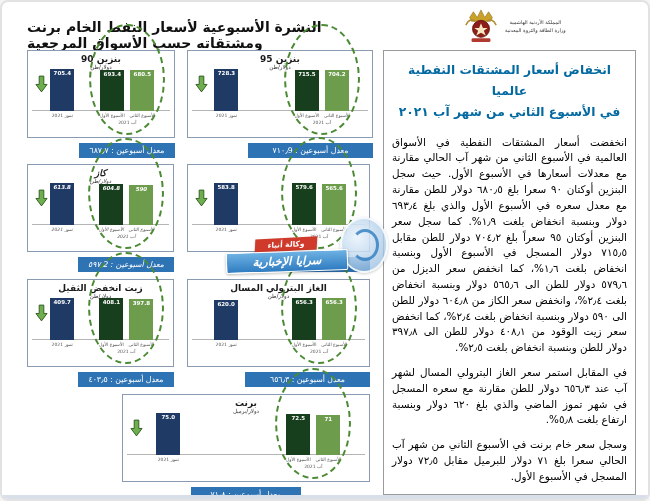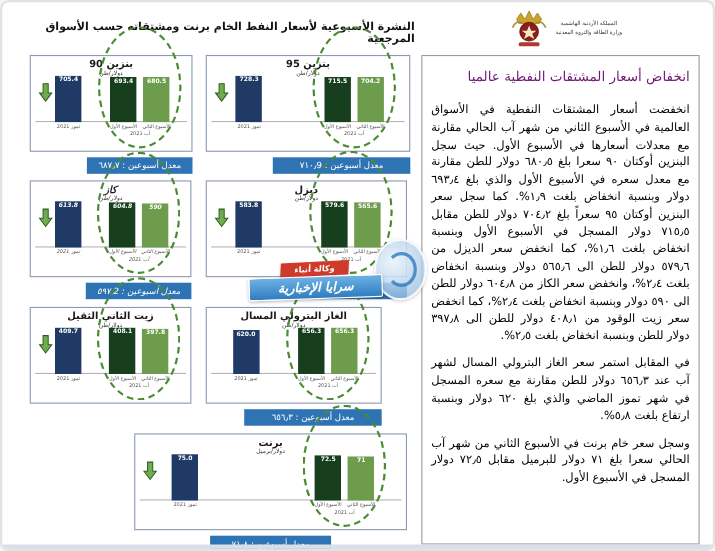--- a/index.html
+++ b/index.html
@@ -2,42 +2,42 @@
 <html lang="ar" dir="rtl"><head>
 <meta charset="utf-8">
 <style>
   html,body{margin:0;padding:0;background:#f4f4f4;}
   .page{position:relative;width:650px;height:501px;background:#ffffff;
         border:2px solid #e2e2e2;border-radius:8px;box-sizing:border-box;
         font-family:"DejaVu Sans",sans-serif;direction:rtl;overflow:hidden;margin:0 auto;}
   .bottom-edge{position:absolute;left:0;right:0;bottom:0;height:4px;background:#d9dfe9;}
 
   
-  .doc-title{position:absolute;top:17px;left:25px;width:350px;text-align:right;
-             font-size:10px;font-weight:bold;color:#111;}
+  .doc-title{position:absolute;top:17px;left:25px;width:350px;text-align:left;
+             font-size:14px;font-weight:bold;color:#111;}
   .letterhead{position:absolute;top:6px;left:460px;width:178px;display:flex;
               flex-direction:row;align-items:center;justify-content:flex-end;gap:5px;direction:rtl;}
   .lh-text{display:flex;flex-direction:column;gap:2px;text-align:center;color:#333;}
   .lh-text div{font-size:5px;line-height:1.3;}
 
   
   .article{position:absolute;top:48px;right:12px;width:253px;height:445px;
            border:1px solid #9b9b9b;box-sizing:border-box;padding:9px 8px 6px 8px;background:#fff;}
-  .a-head{font-size:12.3px;font-weight:normal;line-height:1.7;color:#701a75;margin-bottom:12px;}
+  .a-head{font-size:12.3px;font-weight:bold;text-align:center;line-height:1.7;color:#0369a1;margin-bottom:12px;}
   .article p{font-size:10.4px;line-height:1.52;text-align:justify;color:#000;margin:0 0 9px 0;}
 
   
   .charts-area{position:absolute;left:14px;top:44px;width:362px;height:455px;direction:ltr;}
   .chart-block{position:absolute;}
   .pos-g90   {left:11px; top:4px;  width:148px;border-radius:32px;}
   .pos-g95   {left:171px;top:4px;  width:186px;}
   .pos-kaz   {left:11px; top:118px;width:147px;font-style:italic;}
   .pos-diesel{left:171px;top:118px;width:183px;}
   .pos-fuel  {left:11px; top:233px;width:147px;}
-  .pos-lpg   {left:171px;top:233px;width:160px;}
+  .pos-lpg   {left:171px;top:233px;width:183px;}
   .pos-brent {left:106px;top:348px;width:248px;}
 
   .card{position:relative;height:88px;background:#fff;border:1px solid #8a9ab0;box-sizing:border-box;}
   .c-head{position:absolute;top:3px;left:0;right:0;text-align:center;z-index:2;}
   .c-title{font-size:9px;font-weight:bold;color:#1a1a1a;}
   .c-unit{font-size:5.5px;color:#333;}
   .arrow{position:absolute;left:7px;top:24px;z-index:2;line-height:0;}
   .axis{position:absolute;left:4px;right:4px;bottom:26px;border-top:1px solid #b5b5b5;}
   .bars{position:absolute;left:8px;right:8px;bottom:26px;height:44px;
         display:flex;align-items:flex-end;}
@@ -214,24 +214,20 @@
           </div>
           <div class="xlab month" style="top:100%;margin-top:9px;">آب 2021</div>
         </div>
       </div>
     </div>
     <div class="avg">معدل أسبوعين : ٥٩٧٫2</div>
   </div>
 
   <div class="chart-block pos-diesel">
     <div class="card">
-      <div class="c-head">
-        <div class="c-title">ديزل</div>
-        <div class="c-unit">دولار/طن</div>
-      </div>
       <span class="arrow">
         <svg width="13" height="18" viewBox="0 0 14 19">
           <path d="M4.5 1 h5 v9 h3.5 L7 18 L1 10 h3.5 Z" fill="#6fae4e" stroke="#2f5b1f" stroke-width="1"></path>
         </svg>
       </span>
       <div class="axis"></div>
       <div class="bars">
         <div class="bwrap blue-slot">
           <div class="bar bar-blue" style="height: 42px;">
                 <span class="bval">583.8</span>
@@ -255,21 +251,21 @@
           <div class="xlab month" style="top:100%;margin-top:9px;">آب 2021</div>
         </div>
       </div>
     </div>
     <div class="avg">معدل أسبوعين : ٥٧٢٫٦</div>
   </div>
 
   <div class="chart-block pos-fuel">
     <div class="card">
       <div class="c-head">
-        <div class="c-title">زيت الثاني الثقيل</div>
+        <div class="c-title">زيت انخفض الثقيل</div>
         <div class="c-unit">دولار/طن</div>
       </div>
       <span class="arrow">
         <svg width="13" height="18" viewBox="0 0 14 19">
           <path d="M4.5 1 h5 v9 h3.5 L7 18 L1 10 h3.5 Z" fill="#6fae4e" stroke="#2f5b1f" stroke-width="1"></path>
         </svg>
       </span>
       <div class="axis"></div>
       <div class="bars">
         <div class="bwrap blue-slot">
@@ -289,20 +285,21 @@
           <div class="bwrap">
             <div class="bar bar-g2" style="height: 41px;">
                   <span class="bval">397.8</span>
                 </div>
             <div class="xlab lab-g2">الأسبوع الثاني</div>
           </div>
           <div class="xlab month" style="top:100%;margin-top:9px;">آب 2021</div>
         </div>
       </div>
     </div>
+    <div class="avg">معدل أسبوعين : ٤٠٣٫٥</div>
   </div>
 
   <div class="chart-block pos-lpg">
     <div class="card">
       <div class="c-head">
         <div class="c-title">الغاز البترولي المسال</div>
         <div class="c-unit">دولار/طن</div>
       </div>
 
       <div class="axis"></div>
@@ -371,20 +368,21 @@
         </div>
       </div>
     </div>
     <div class="avg">معدل أسبوعين : ٧١٫٨</div>
   </div>
 </div>
 
   <aside class="article">
     <div class="a-head">
       <div>انخفاض أسعار المشتقات النفطية عالميا</div>
+      <div>في الأسبوع الثاني من شهر آب ٢٠٢١</div>
     </div>
     <p>انخفضت أسعار المشتقات النفطية في الأسواق العالمية في الأسبوع الثاني من شهر آب الحالي مقارنة مع معدلات أسعارها في الأسبوع الأول. حيث سجل البنزين أوكتان ٩٠ سعرا بلغ ٦٨٠٫٥ دولار للطن مقارنة مع معدل سعره في الأسبوع الأول والذي بلغ ٦٩٣٫٤ دولار وبنسبة انخفاض بلغت ١٫٩%. كما سجل سعر البنزين أوكتان ٩٥ سعراً بلغ ٧٠٤٫٢ دولار للطن مقابل ٧١٥٫٥ دولار المسجل في الأسبوع الأول وبنسبة انخفاض بلغت ١٫٦%، كما انخفض سعر الديزل من ٥٧٩٫٦ دولار للطن الى ٥٦٥٫٦ دولار وبنسبة انخفاض بلغت ٢٫٤%، وانخفض سعر الكاز من ٦٠٤٫٨ دولار للطن الى ٥٩٠ دولار وبنسبة انخفاض بلغت ٢٫٤%، كما انخفض سعر زيت الوقود من ٤٠٨٫١ دولار للطن الى ٣٩٧٫٨ دولار للطن وبنسبة انخفاض بلغت ٢٫٥%.</p>
     <p>في المقابل استمر سعر الغاز البترولي المسال لشهر آب عند ٦٥٦٫٣ دولار للطن مقارنة مع سعره المسجل في شهر تموز الماضي والذي بلغ ٦٢٠ دولار وبنسبة ارتفاع بلغت ٥٫٨%.</p>
     <p>وسجل سعر خام برنت في الأسبوع الثاني من شهر آب الحالي سعرا بلغ ٧١ دولار للبرميل مقابل ٧٢٫٥ دولار المسجل في الأسبوع الأول.</p>
   </aside>
 
   <div class="wm-ribbon">وكالة أنباء</div>
   <div class="wm-banner">سرايا الإخبارية</div>
   <div class="wm-circle"></div>
 

